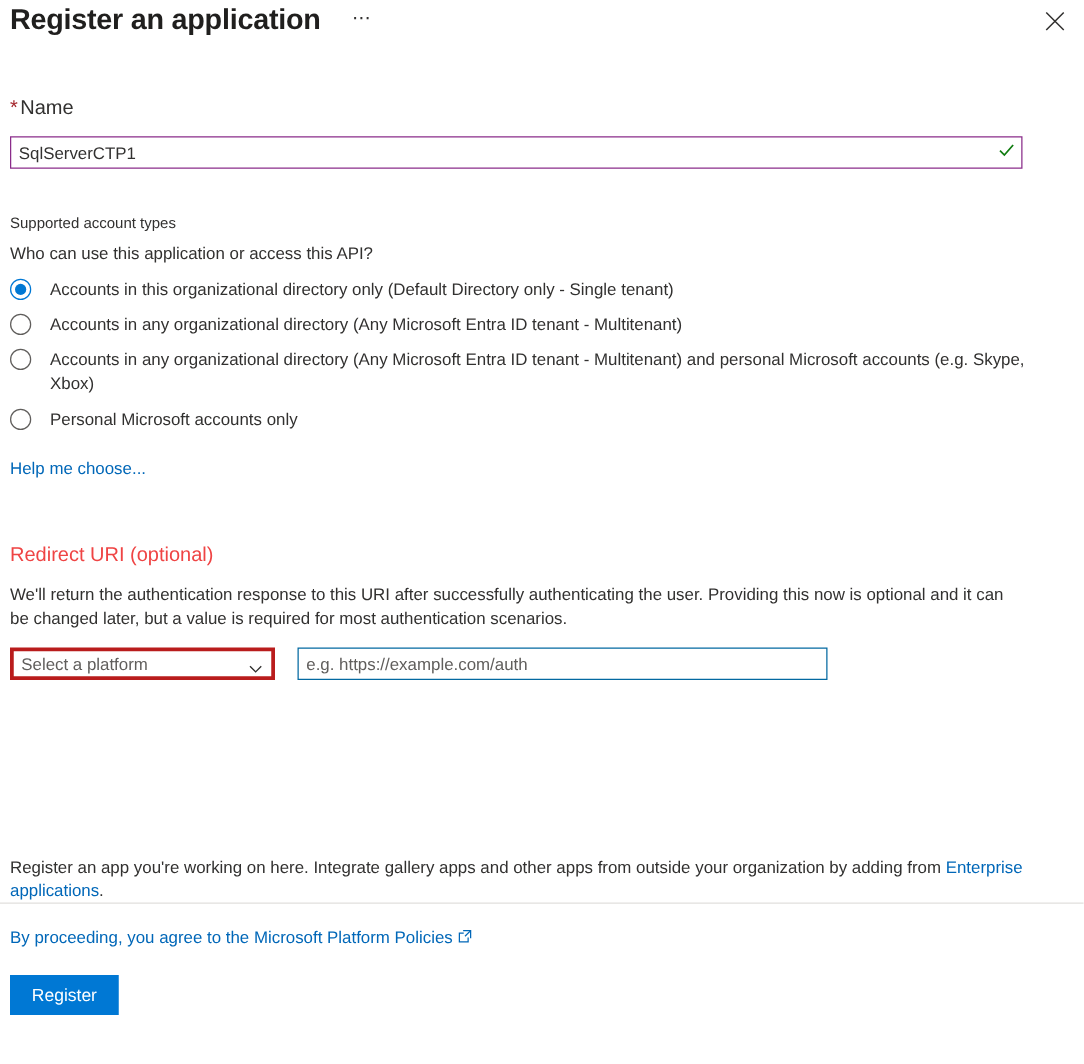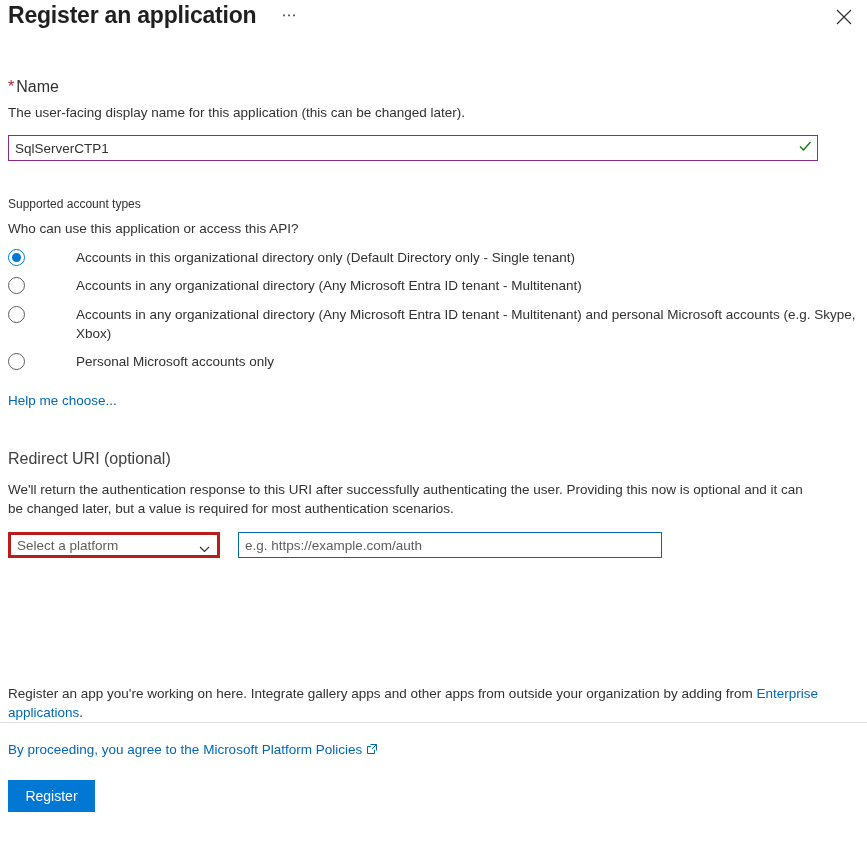--- a/index.html
+++ b/index.html
@@ -122,21 +122,20 @@
     margin-top: 10px;
   }
   .radio-list {
     margin-top: 12px;
   }
   .radio-row {
     display: flex;
     align-items: flex-start;
     margin-bottom: 9px;
     cursor: pointer;
-    gap: 36px;
   }
   .radio-mark {
     flex: 0 0 auto;
     width: 17px;
     height: 17px;
     border-radius: 50%;
     border: 1px solid #605e5c;
     background: #fff;
     margin-right: 15px;
     margin-top: 1px;
@@ -165,22 +164,22 @@
     font-size: 13.5px;
     text-decoration: none;
     cursor: pointer;
   }
   .help-link {
     display: inline-block;
     margin-top: 13px;
   }
   .redirect-title {
     font-size: 16px;
-    color: #404040;
-    margin-top: 42px;
+    color: #ef4444;
+    margin-top: 54px;
   }
   .redirect-desc {
     font-size: 13.5px;
     color: #323130;
     margin-top: 12px;
     line-height: 1.42;
     max-width: 800px;
   }
   .redirect-row {
     display: flex;
@@ -279,21 +278,20 @@
         <path d="M6 6 L20 20 M20 6 L6 20" stroke="currentColor" stroke-width="1.2" fill="none"></path>
       </svg>
     </div>
   </div>
 
   <div class="content">
 
     <div class="field-label">
       <span class="req-star">*</span><span>Name</span>
     </div>
-    <div class="help-text">The user-facing display name for this application (this can be changed later).</div>
 
     <div class="name-input-wrap">
       <input class="name-input" type="text" value="SqlServerCTP1" style="">
       <span class="valid-check">
         <svg width="14" height="14" viewBox="0 0 14 14" aria-hidden="true">
           <path d="M2 7.5 L5.5 11 L12.5 3" stroke="currentColor" stroke-width="1.4" fill="none"></path>
         </svg>
       </span>
     </div>
 

